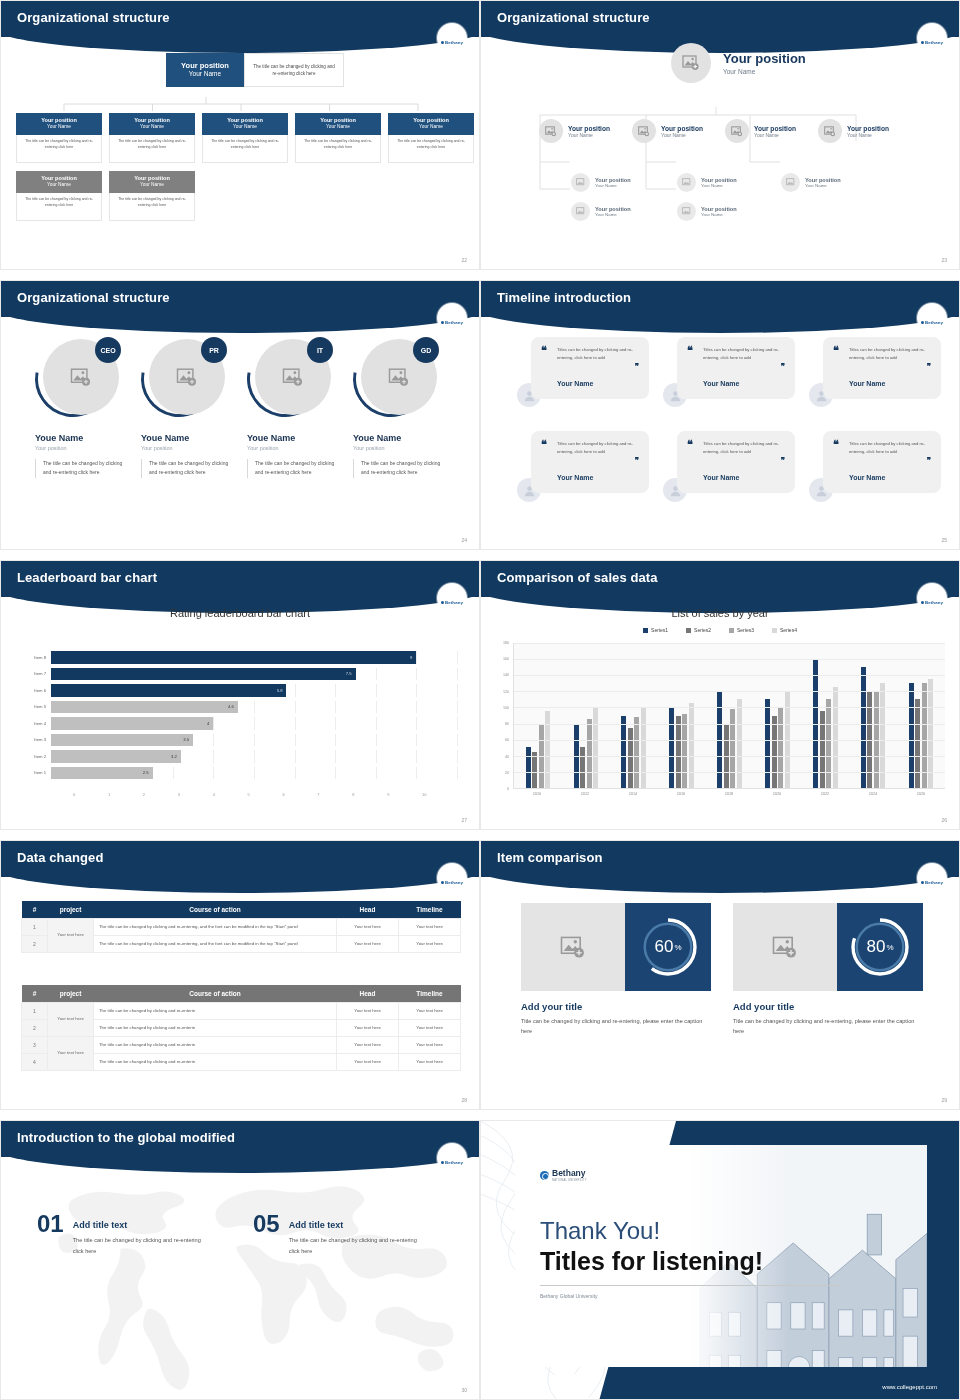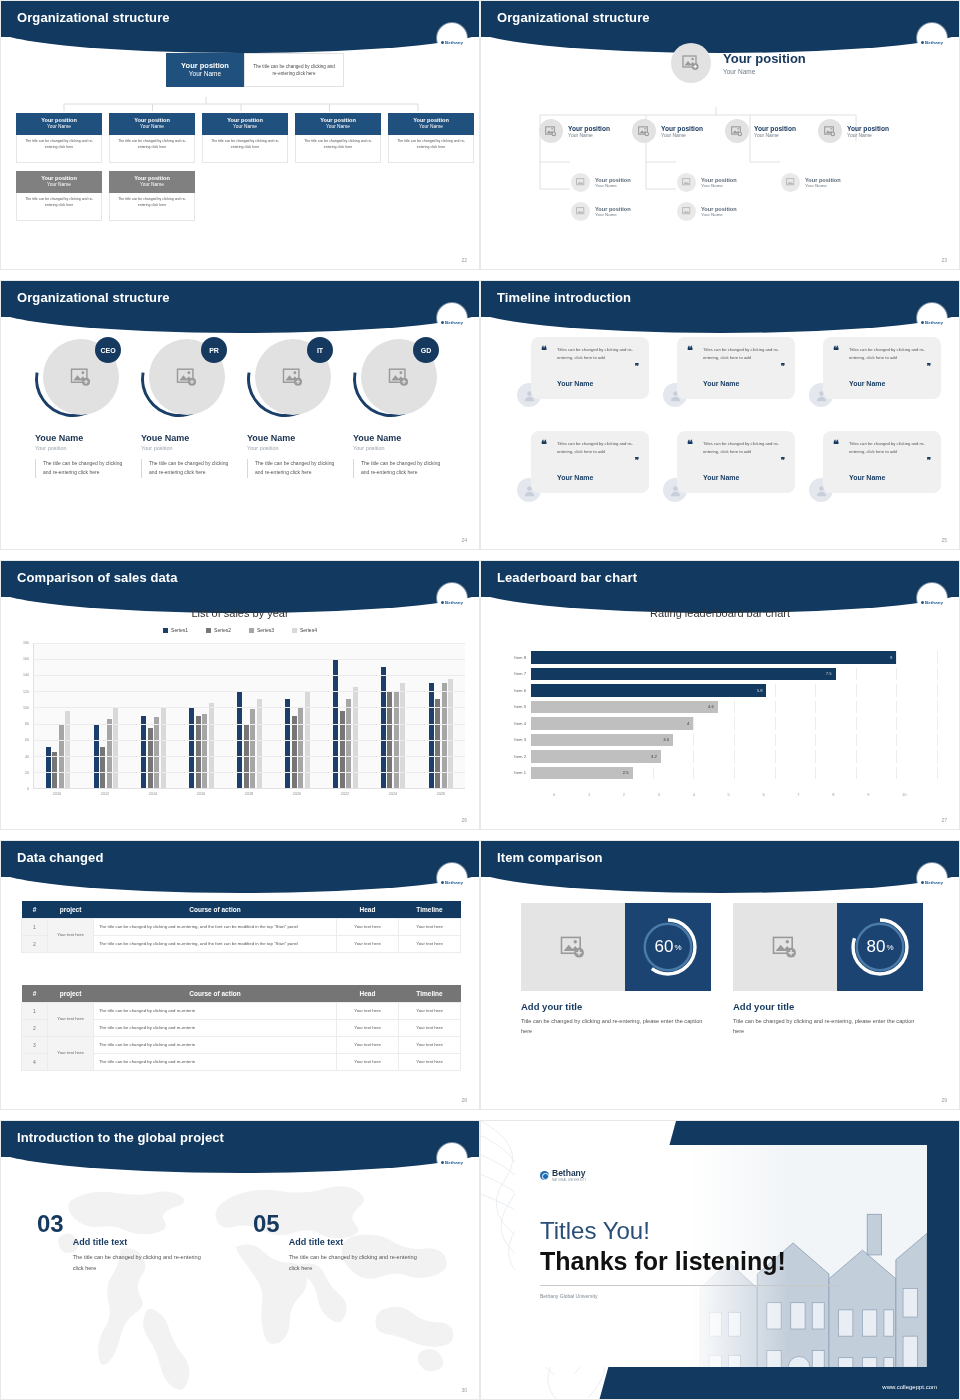--- a/index.html
+++ b/index.html
@@ -192,21 +192,21 @@
     position:absolute; inset:0; display:flex; align-items:center; justify-content:center;
     color:#fff; font-size:17px;
   }
   .donut .pct small { font-size:8px; margin-left:1px; }
   .dc h4 { margin-top:10px; font-size:9.5px; color:#16395F; }
   .dc p { margin-top:5px; font-size:5.6px; line-height:1.75; color:#555; }
   
   .mapbg { position:absolute; left:0; right:0; top:40px; bottom:0; opacity:.5; }
   .numblk { position:absolute; display:flex; align-items:flex-start; gap:9px; }
   .numblk .num { font-size:24px; font-weight:bold; color:#16395F; line-height:.9; }
-  .numblk .tt { font-size:9px; font-weight:bold; color:#16395F; margin-top:24px; }
+  .numblk .tt { font-size:9px; font-weight:bold; color:#16395F; margin-top:7px; }
   .numblk .bd { font-size:5.6px; line-height:1.9; color:#555; margin-top:5px; width:130px; }
   
   .ty { position:relative; background:#ffffff; overflow:hidden; }
   .ty-navy {
     position:absolute; top:0; right:0; width:80%; height:100%;
     background:#123A60;
     clip-path:polygon(26% 0, 100% 0, 100% 100%, 6% 100%);
   }
   .ty-topo { position:absolute; inset:0; }
   .ty-card {
@@ -649,145 +649,20 @@
       <div class="qm1">❝</div>
       <div class="qm2">❞</div>
       <div class="qtext">Titles can be changed by clicking and re-entering, click here to add</div>
       <div class="qname">Your Name</div>
     </div>
 
     <div class="pagenum">25</div>
   </div>
 
   <div class="gap"></div>
-
-  <div class="slide">
-    <div class="hdr">
-        <div class="hdr-curve"></div>
-      </div>
-    <div class="hdr-title">Comparison of sales data</div>
-    <div class="badge">
-        <span><i class="bdot"></i><b>Bethany</b></span>
-      </div>
-
-    <div class="chart-title">List of sales by year</div>
-    <div class="legend" id="bar-legend">
-        <div class="li">
-          <span class="sw" style="background: rgb(27, 63, 107);"></span>
-          <span>Series1</span>
-        </div>
-        <div class="li">
-          <span class="sw" style="background: rgb(118, 118, 118);"></span>
-          <span>Series2</span>
-        </div>
-        <div class="li">
-          <span class="sw" style="background: rgb(166, 166, 166);"></span>
-          <span>Series3</span>
-        </div>
-        <div class="li">
-          <span class="sw" style="background: rgb(217, 217, 217);"></span>
-          <span>Series4</span>
-        </div>
-      </div>
-
-    <div class="plot">
-      <div class="ylabels" id="bar-ylabels">
-          <div class="ylab" style="top: 100%;">0</div>
-          <div class="ylab" style="top: 88.8889%;">20</div>
-          <div class="ylab" style="top: 77.7778%;">40</div>
-          <div class="ylab" style="top: 66.6667%;">60</div>
-          <div class="ylab" style="top: 55.5556%;">80</div>
-          <div class="ylab" style="top: 44.4444%;">100</div>
-          <div class="ylab" style="top: 33.3333%;">120</div>
-          <div class="ylab" style="top: 22.2222%;">140</div>
-          <div class="ylab" style="top: 11.1111%;">160</div>
-          <div class="ylab" style="top: 0%;">180</div>
-        </div>
-      <div class="plotarea" id="bar-plotarea">
-        <div class="groups" id="bar-groups">
-            <div class="grp">
-              <div class="bar" style="height: 28.3333%; background: rgb(27, 63, 107);"></div>
-              <div class="bar" style="height: 25%; background: rgb(118, 118, 118);"></div>
-              <div class="bar" style="height: 44.4444%; background: rgb(166, 166, 166);"></div>
-              <div class="bar" style="height: 53.3333%; background: rgb(217, 217, 217);"></div>
-            </div>
-            <div class="grp">
-              <div class="bar" style="height: 44.4444%; background: rgb(27, 63, 107);"></div>
-              <div class="bar" style="height: 28.3333%; background: rgb(118, 118, 118);"></div>
-              <div class="bar" style="height: 47.7778%; background: rgb(166, 166, 166);"></div>
-              <div class="bar" style="height: 55%; background: rgb(217, 217, 217);"></div>
-            </div>
-            <div class="grp">
-              <div class="bar" style="height: 50%; background: rgb(27, 63, 107);"></div>
-              <div class="bar" style="height: 41.6667%; background: rgb(118, 118, 118);"></div>
-              <div class="bar" style="height: 48.8889%; background: rgb(166, 166, 166);"></div>
-              <div class="bar" style="height: 56.1111%; background: rgb(217, 217, 217);"></div>
-            </div>
-            <div class="grp">
-              <div class="bar" style="height: 55.5556%; background: rgb(27, 63, 107);"></div>
-              <div class="bar" style="height: 50%; background: rgb(118, 118, 118);"></div>
-              <div class="bar" style="height: 51.1111%; background: rgb(166, 166, 166);"></div>
-              <div class="bar" style="height: 58.3333%; background: rgb(217, 217, 217);"></div>
-            </div>
-            <div class="grp">
-              <div class="bar" style="height: 66.6667%; background: rgb(27, 63, 107);"></div>
-              <div class="bar" style="height: 44.4444%; background: rgb(118, 118, 118);"></div>
-              <div class="bar" style="height: 54.4444%; background: rgb(166, 166, 166);"></div>
-              <div class="bar" style="height: 61.6667%; background: rgb(217, 217, 217);"></div>
-            </div>
-            <div class="grp">
-              <div class="bar" style="height: 61.6667%; background: rgb(27, 63, 107);"></div>
-              <div class="bar" style="height: 50%; background: rgb(118, 118, 118);"></div>
-              <div class="bar" style="height: 55.5556%; background: rgb(166, 166, 166);"></div>
-              <div class="bar" style="height: 66.6667%; background: rgb(217, 217, 217);"></div>
-            </div>
-            <div class="grp">
-              <div class="bar" style="height: 88.8889%; background: rgb(27, 63, 107);"></div>
-              <div class="bar" style="height: 53.3333%; background: rgb(118, 118, 118);"></div>
-              <div class="bar" style="height: 61.1111%; background: rgb(166, 166, 166);"></div>
-              <div class="bar" style="height: 70%; background: rgb(217, 217, 217);"></div>
-            </div>
-            <div class="grp">
-              <div class="bar" style="height: 83.3333%; background: rgb(27, 63, 107);"></div>
-              <div class="bar" style="height: 66.6667%; background: rgb(118, 118, 118);"></div>
-              <div class="bar" style="height: 66.6667%; background: rgb(166, 166, 166);"></div>
-              <div class="bar" style="height: 72.2222%; background: rgb(217, 217, 217);"></div>
-            </div>
-            <div class="grp">
-              <div class="bar" style="height: 72.2222%; background: rgb(27, 63, 107);"></div>
-              <div class="bar" style="height: 61.1111%; background: rgb(118, 118, 118);"></div>
-              <div class="bar" style="height: 72.2222%; background: rgb(166, 166, 166);"></div>
-              <div class="bar" style="height: 75%; background: rgb(217, 217, 217);"></div>
-            </div>
-          </div>
-      <div class="gline" style="top: 88.8889%;"></div>
-          <div class="gline" style="top: 77.7778%;"></div>
-          <div class="gline" style="top: 66.6667%;"></div>
-          <div class="gline" style="top: 55.5556%;"></div>
-          <div class="gline" style="top: 44.4444%;"></div>
-          <div class="gline" style="top: 33.3333%;"></div>
-          <div class="gline" style="top: 22.2222%;"></div>
-          <div class="gline" style="top: 11.1111%;"></div>
-          <div class="gline" style="top: 0%;"></div>
-        </div>
-      <div class="xlabels" id="bar-xlabels">
-          <div class="xlab">2010</div>
-          <div class="xlab">2012</div>
-          <div class="xlab">2014</div>
-          <div class="xlab">2016</div>
-          <div class="xlab">2018</div>
-          <div class="xlab">2020</div>
-          <div class="xlab">2022</div>
-          <div class="xlab">2024</div>
-          <div class="xlab">2026</div>
-        </div>
-    </div>
-
-    <div class="pagenum">26</div>
-  </div>
 
   <div class="slide">
     <div class="hdr">
         <div class="hdr-curve"></div>
       </div>
     <div class="hdr-title">Leaderboard bar chart</div>
     <div class="badge">
         <span><i class="bdot"></i><b>Bethany</b></span>
       </div>
 
@@ -949,20 +824,145 @@
           <div class="hb-tick">5</div>
           <div class="hb-tick">6</div>
           <div class="hb-tick">7</div>
           <div class="hb-tick">8</div>
           <div class="hb-tick">9</div>
           <div class="hb-tick">10</div>
         </div>
     </div>
 
     <div class="pagenum">27</div>
+  </div>
+
+  <div class="slide">
+    <div class="hdr">
+        <div class="hdr-curve"></div>
+      </div>
+    <div class="hdr-title">Comparison of sales data</div>
+    <div class="badge">
+        <span><i class="bdot"></i><b>Bethany</b></span>
+      </div>
+
+    <div class="chart-title">List of sales by year</div>
+    <div class="legend" id="bar-legend">
+        <div class="li">
+          <span class="sw" style="background: rgb(27, 63, 107);"></span>
+          <span>Series1</span>
+        </div>
+        <div class="li">
+          <span class="sw" style="background: rgb(118, 118, 118);"></span>
+          <span>Series2</span>
+        </div>
+        <div class="li">
+          <span class="sw" style="background: rgb(166, 166, 166);"></span>
+          <span>Series3</span>
+        </div>
+        <div class="li">
+          <span class="sw" style="background: rgb(217, 217, 217);"></span>
+          <span>Series4</span>
+        </div>
+      </div>
+
+    <div class="plot">
+      <div class="ylabels" id="bar-ylabels">
+          <div class="ylab" style="top: 100%;">0</div>
+          <div class="ylab" style="top: 88.8889%;">20</div>
+          <div class="ylab" style="top: 77.7778%;">40</div>
+          <div class="ylab" style="top: 66.6667%;">60</div>
+          <div class="ylab" style="top: 55.5556%;">80</div>
+          <div class="ylab" style="top: 44.4444%;">100</div>
+          <div class="ylab" style="top: 33.3333%;">120</div>
+          <div class="ylab" style="top: 22.2222%;">140</div>
+          <div class="ylab" style="top: 11.1111%;">160</div>
+          <div class="ylab" style="top: 0%;">180</div>
+        </div>
+      <div class="plotarea" id="bar-plotarea">
+        <div class="groups" id="bar-groups">
+            <div class="grp">
+              <div class="bar" style="height: 28.3333%; background: rgb(27, 63, 107);"></div>
+              <div class="bar" style="height: 25%; background: rgb(118, 118, 118);"></div>
+              <div class="bar" style="height: 44.4444%; background: rgb(166, 166, 166);"></div>
+              <div class="bar" style="height: 53.3333%; background: rgb(217, 217, 217);"></div>
+            </div>
+            <div class="grp">
+              <div class="bar" style="height: 44.4444%; background: rgb(27, 63, 107);"></div>
+              <div class="bar" style="height: 28.3333%; background: rgb(118, 118, 118);"></div>
+              <div class="bar" style="height: 47.7778%; background: rgb(166, 166, 166);"></div>
+              <div class="bar" style="height: 55%; background: rgb(217, 217, 217);"></div>
+            </div>
+            <div class="grp">
+              <div class="bar" style="height: 50%; background: rgb(27, 63, 107);"></div>
+              <div class="bar" style="height: 41.6667%; background: rgb(118, 118, 118);"></div>
+              <div class="bar" style="height: 48.8889%; background: rgb(166, 166, 166);"></div>
+              <div class="bar" style="height: 56.1111%; background: rgb(217, 217, 217);"></div>
+            </div>
+            <div class="grp">
+              <div class="bar" style="height: 55.5556%; background: rgb(27, 63, 107);"></div>
+              <div class="bar" style="height: 50%; background: rgb(118, 118, 118);"></div>
+              <div class="bar" style="height: 51.1111%; background: rgb(166, 166, 166);"></div>
+              <div class="bar" style="height: 58.3333%; background: rgb(217, 217, 217);"></div>
+            </div>
+            <div class="grp">
+              <div class="bar" style="height: 66.6667%; background: rgb(27, 63, 107);"></div>
+              <div class="bar" style="height: 44.4444%; background: rgb(118, 118, 118);"></div>
+              <div class="bar" style="height: 54.4444%; background: rgb(166, 166, 166);"></div>
+              <div class="bar" style="height: 61.6667%; background: rgb(217, 217, 217);"></div>
+            </div>
+            <div class="grp">
+              <div class="bar" style="height: 61.6667%; background: rgb(27, 63, 107);"></div>
+              <div class="bar" style="height: 50%; background: rgb(118, 118, 118);"></div>
+              <div class="bar" style="height: 55.5556%; background: rgb(166, 166, 166);"></div>
+              <div class="bar" style="height: 66.6667%; background: rgb(217, 217, 217);"></div>
+            </div>
+            <div class="grp">
+              <div class="bar" style="height: 88.8889%; background: rgb(27, 63, 107);"></div>
+              <div class="bar" style="height: 53.3333%; background: rgb(118, 118, 118);"></div>
+              <div class="bar" style="height: 61.1111%; background: rgb(166, 166, 166);"></div>
+              <div class="bar" style="height: 70%; background: rgb(217, 217, 217);"></div>
+            </div>
+            <div class="grp">
+              <div class="bar" style="height: 83.3333%; background: rgb(27, 63, 107);"></div>
+              <div class="bar" style="height: 66.6667%; background: rgb(118, 118, 118);"></div>
+              <div class="bar" style="height: 66.6667%; background: rgb(166, 166, 166);"></div>
+              <div class="bar" style="height: 72.2222%; background: rgb(217, 217, 217);"></div>
+            </div>
+            <div class="grp">
+              <div class="bar" style="height: 72.2222%; background: rgb(27, 63, 107);"></div>
+              <div class="bar" style="height: 61.1111%; background: rgb(118, 118, 118);"></div>
+              <div class="bar" style="height: 72.2222%; background: rgb(166, 166, 166);"></div>
+              <div class="bar" style="height: 75%; background: rgb(217, 217, 217);"></div>
+            </div>
+          </div>
+      <div class="gline" style="top: 88.8889%;"></div>
+          <div class="gline" style="top: 77.7778%;"></div>
+          <div class="gline" style="top: 66.6667%;"></div>
+          <div class="gline" style="top: 55.5556%;"></div>
+          <div class="gline" style="top: 44.4444%;"></div>
+          <div class="gline" style="top: 33.3333%;"></div>
+          <div class="gline" style="top: 22.2222%;"></div>
+          <div class="gline" style="top: 11.1111%;"></div>
+          <div class="gline" style="top: 0%;"></div>
+        </div>
+      <div class="xlabels" id="bar-xlabels">
+          <div class="xlab">2010</div>
+          <div class="xlab">2012</div>
+          <div class="xlab">2014</div>
+          <div class="xlab">2016</div>
+          <div class="xlab">2018</div>
+          <div class="xlab">2020</div>
+          <div class="xlab">2022</div>
+          <div class="xlab">2024</div>
+          <div class="xlab">2026</div>
+        </div>
+    </div>
+
+    <div class="pagenum">26</div>
   </div>
 
   <div class="gap"></div>
 
   <div class="slide">
     <div class="hdr">
         <div class="hdr-curve"></div>
       </div>
     <div class="hdr-title">Data changed</div>
     <div class="badge">
@@ -1106,42 +1106,42 @@
 
     <div class="pagenum">29</div>
   </div>
 
   <div class="gap"></div>
 
   <div class="slide">
     <div class="hdr">
         <div class="hdr-curve"></div>
       </div>
-    <div class="hdr-title">Introduction to the global project</div>
+    <div class="hdr-title">Introduction to the global modified</div>
     <div class="badge">
         <span><i class="bdot"></i><b>Bethany</b></span>
       </div>
 
     <svg class="mapbg" viewBox="0 0 480 230" preserveAspectRatio="xMidYMid meet">
       <g fill="#e6e6e6">
         <path d="M70 40 q18-12 44-8 26 4 40 0 16-4 28 4 6 6-6 10-18 6-12 14 6 8-8 12-16 4-30-2-14-6-26-4-16 2-26-8-10-10-4-18z"></path>
         <path d="M120 88 q16-2 22 8 6 10 0 18-8 12-2 22 6 10-4 16-12 8-16 24-4 18-12 26-8 8-10-6-2-16 6-28 8-12 4-26-4-16 4-28 8-12 8-26z"></path>
         <path d="M150 148 q14 4 18 18 4 16 14 28 10 12 6 26-4 14-14 8-10-6-14-22-4-16-12-28-8-12-4-22 2-8 6-8z"></path>
         <path d="M232 36 q22-10 48-6 26 4 44-2 20-6 34 2 12 8 2 16-12 10-4 18 8 8-6 12-16 4-28-2-14-8-28-2-16 6-30-2-16-8-30-4-14 4-18-8-4-12 16-22z"></path>
         <path d="M236 86 q16-6 26 4 12 12 26 12 14 0 18 12 4 12-6 22-10 10-10 24 0 16-10 22-12 6-16-8-4-16-2-30 2-16-6-26-8-12-14-20-6-8-6-12z"></path>
         <path d="M300 104 q18-4 24 8 6 14 16 22 10 8 6 20-4 12-14 6-12-8-14-22-2-14-12-22-8-6-6-12z"></path>
         <path d="M352 76 q24-6 40 4 16 10 32 8 16-2 22 8 6 12-8 18-14 6-28 2-14-6-28 0-16 6-28-4-12-10-12-22 0-10 10-14z"></path>
         <path d="M382 150 q18-8 30 2 12 10 26 10 14 0 16 10 2 12-12 14-14 2-28-4-14-6-26-8-12-2-12-12 0-8 6-12z"></path>
         <path d="M424 190 q12-4 18 6 6 10-4 14-12 4-18-6-4-10 4-14z"></path>
         <path d="M62 74 q10-4 14 6 4 10-6 12-10 2-12-8-2-8 4-10z"></path>
       </g>
     </svg>
 
     <div class="numblk" style="left:36px;top:92px">
-      <div class="num">03</div>
+      <div class="num">01</div>
       <div>
         <div class="tt">Add title text</div>
         <div class="bd">The title can be changed by clicking and re-entering click here</div>
       </div>
     </div>
     <div class="numblk" style="left:252px;top:92px">
       <div class="num">05</div>
       <div>
         <div class="tt">Add title text</div>
         <div class="bd">The title can be changed by clicking and re-entering click here</div>
@@ -1205,22 +1205,22 @@
       </svg>
 
       <div class="ty-logo">
         <div class="lmark"></div>
         <div>
           <div class="ltext">Bethany</div>
           <div class="lsub">NATIONAL UNIVERSITY</div>
         </div>
       </div>
 
-      <div class="ty-h1">Titles You!</div>
-      <div class="ty-h2">Thanks for listening!</div>
+      <div class="ty-h1">Thank You!</div>
+      <div class="ty-h2">Titles for listening!</div>
       <div class="ty-rule"></div>
       <div class="ty-sub">Bethany Global University</div>
     </div>
 
     <div class="ty-url">www.collegeppt.com</div>
   </div>
 
 </div>
 
 </body></html>

